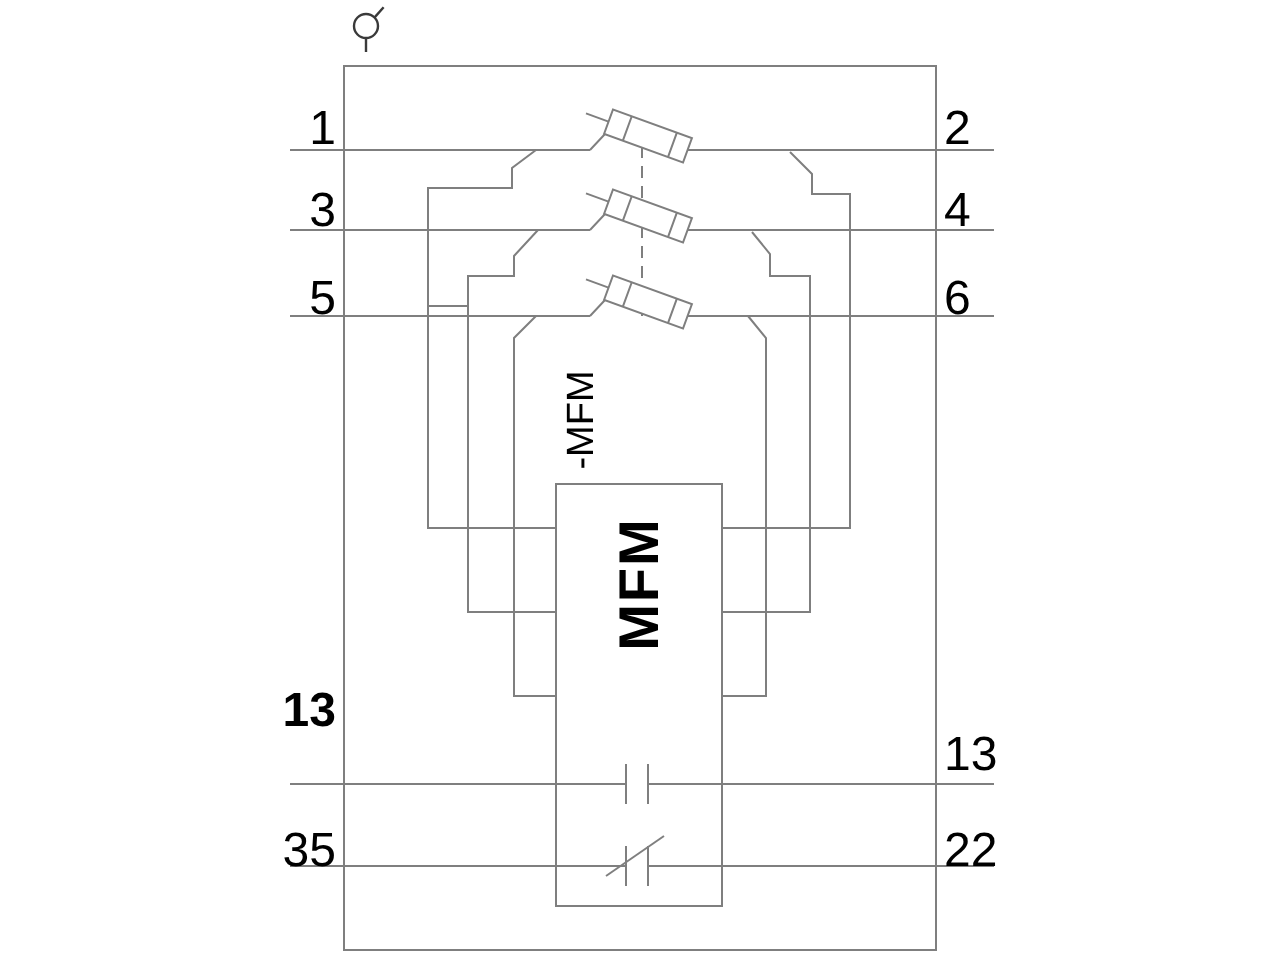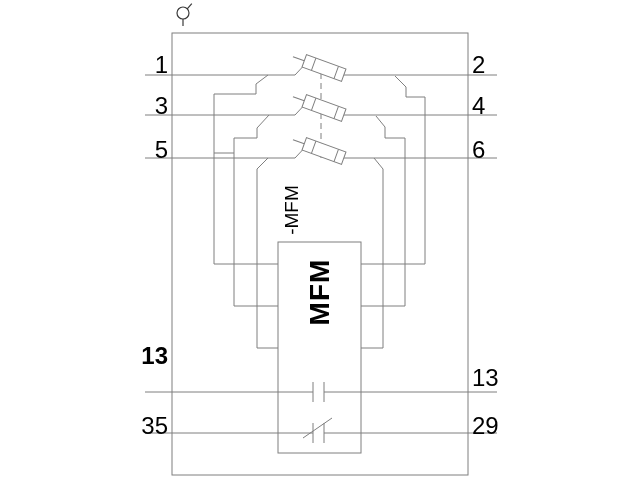--- a/index.html
+++ b/index.html
@@ -109,18 +109,18 @@
   <div class="tlabel left" style="left:122px;top:53px;">1</div>
   <div class="tlabel left" style="left:122px;top:94px;">3</div>
   <div class="tlabel left" style="left:122px;top:138px;">5</div>
   <div class="tlabel left" style="left:122px;top:344px;font-weight:bold;">13</div>
   <div class="tlabel left" style="left:122px;top:414px;">35</div>
 
   <div class="tlabel right" style="left:472px;top:53px;">2</div>
   <div class="tlabel right" style="left:472px;top:94px;">4</div>
   <div class="tlabel right" style="left:472px;top:138px;">6</div>
   <div class="tlabel right" style="left:472px;top:366px;">13</div>
-  <div class="tlabel right" style="left:472px;top:414px;">29</div>
+  <div class="tlabel right" style="left:472px;top:414px;">22</div>
 
   <div class="vtext" id="device-tag">-MFM</div>
   <div class="vtext" id="device-label">MFM</div>
 
 </div>
 
 </body></html>

